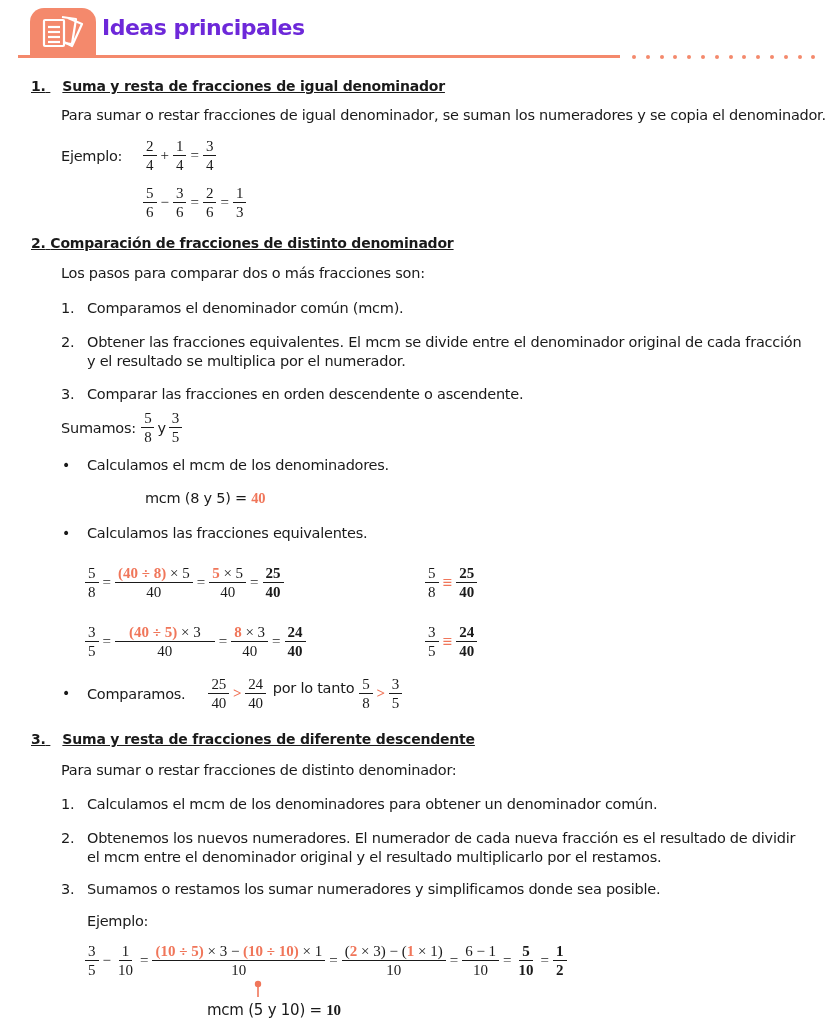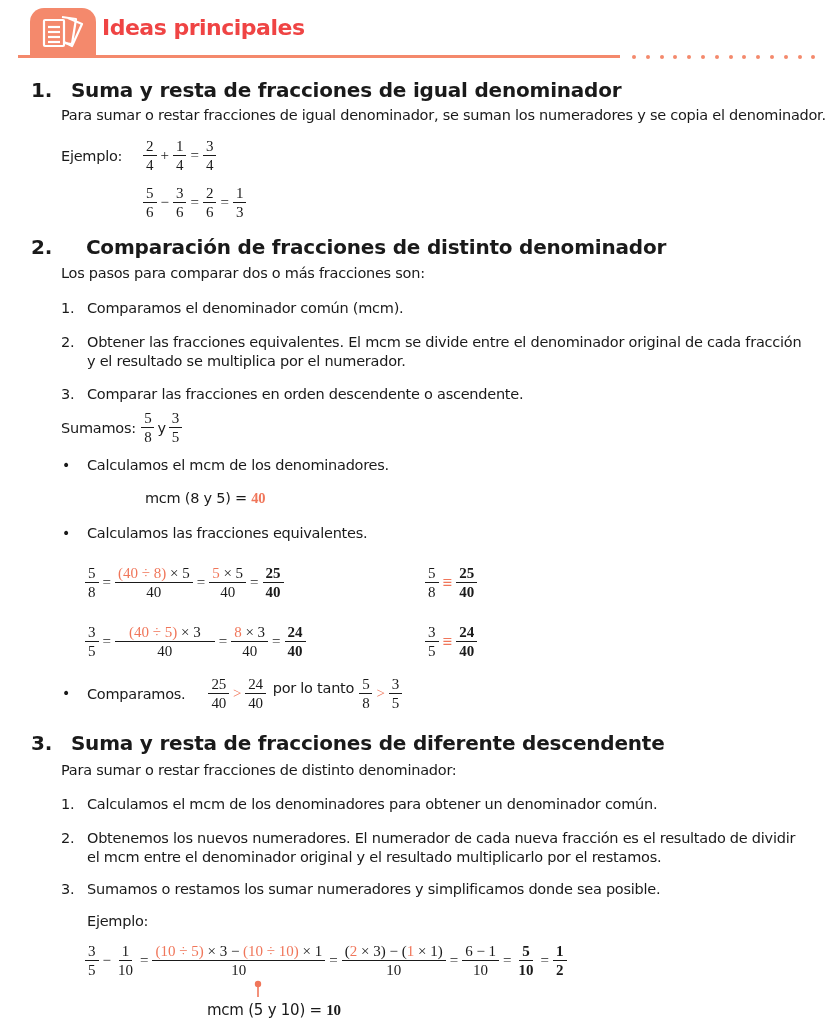--- a/index.html
+++ b/index.html
@@ -1,29 +1,29 @@
 <!DOCTYPE html>
 <html><head>
 <meta charset="utf-8">
 <style>
   html, body { margin:0; padding:0; background:#fff; }
   body { width:831px; height:1024px; position:relative; overflow:hidden;
          font-family:"DejaVu Sans", sans-serif; color:#1a1a1a; }
   .abs { position:absolute; }
   .txt { font-size:14.5px; letter-spacing:-0.25px; white-space:nowrap; }
-  .head { font-size:20px; font-weight:bold; white-space:nowrap; letter-spacing:-0.2px; }
+  .head { font-size:14px; font-weight:bold; white-space:nowrap; letter-spacing:-0.2px;text-decoration:underline; }
   .serif { font-family:"Liberation Serif", serif; }
-  .accent { color:#f0765a; }
+  .accent { color:#f0765a;font-weight:bold; }
   .b { font-weight:bold; }
 
   
   .tab { left:30px; top:8px; width:66px; height:47px; background:#f4896c;
          border-radius:14px 14px 0 0; }
   .tab svg { position:absolute; left:8px; top:6px; }
-  .title { left:102px; top:15px; font-size:22px; font-weight:bold; color:#ef4444;
+  .title { left:102px; top:15px; font-size:22px; font-weight:bold; color:#6d28d9;
            font-family:"DejaVu Sans", sans-serif; letter-spacing:-0.5px; }
   .rule { left:18px; top:55px; width:602px; height:3px; background:#f4896c; }
   .dots { left:632px; top:55px; height:4px; display:flex; gap:9.8px; }
   .dots span { width:4px; height:4px; border-radius:50%; background:#f4896c; display:block; }
 
   
   .fr { display:inline-flex; flex-direction:column; align-items:center; vertical-align:middle;
         font-family:"Liberation Serif", serif; font-size:15px; line-height:16px; margin:0 1px; }
   .fr .n { padding:0 3px 1px; border-bottom:1.2px solid #1a1a1a; }
   .fr .d { padding:1px 3px 0; }
@@ -107,21 +107,21 @@
     </span>
   <span class="op">=</span>
   <span class="fr">
       <span class="n">1</span>
       <span class="d">3</span>
     </span>
 </div>
 
 <div class="abs head" style="left:31px;top:235px">
   <span>2.</span>
-  <span style="margin-left:27px">Comparación de fracciones de distinto denominador</span>
+  <span style="margin-left:0">Comparación de fracciones de distinto denominador</span>
 </div>
 <div class="abs txt" style="left:61px;top:265px">Los pasos para comparar dos o más fracciones son:</div>
 
 <div class="abs txt" style="left:61px;top:300px">1.</div>
 <div class="abs txt" style="left:87px;top:300px">Comparamos el denominador común (mcm).</div>
 <div class="abs txt" style="left:61px;top:334px">2.</div>
 <div class="abs txt" style="left:87px;top:334px">Obtener las fracciones equivalentes. El mcm se divide entre el denominador original de cada fracción</div>
 <div class="abs txt" style="left:87px;top:353px">y el resultado se multiplica por el numerador.</div>
 <div class="abs txt" style="left:61px;top:386px">3.</div>
 <div class="abs txt" style="left:87px;top:386px">Comparar las fracciones en orden descendente o ascendente.</div>

